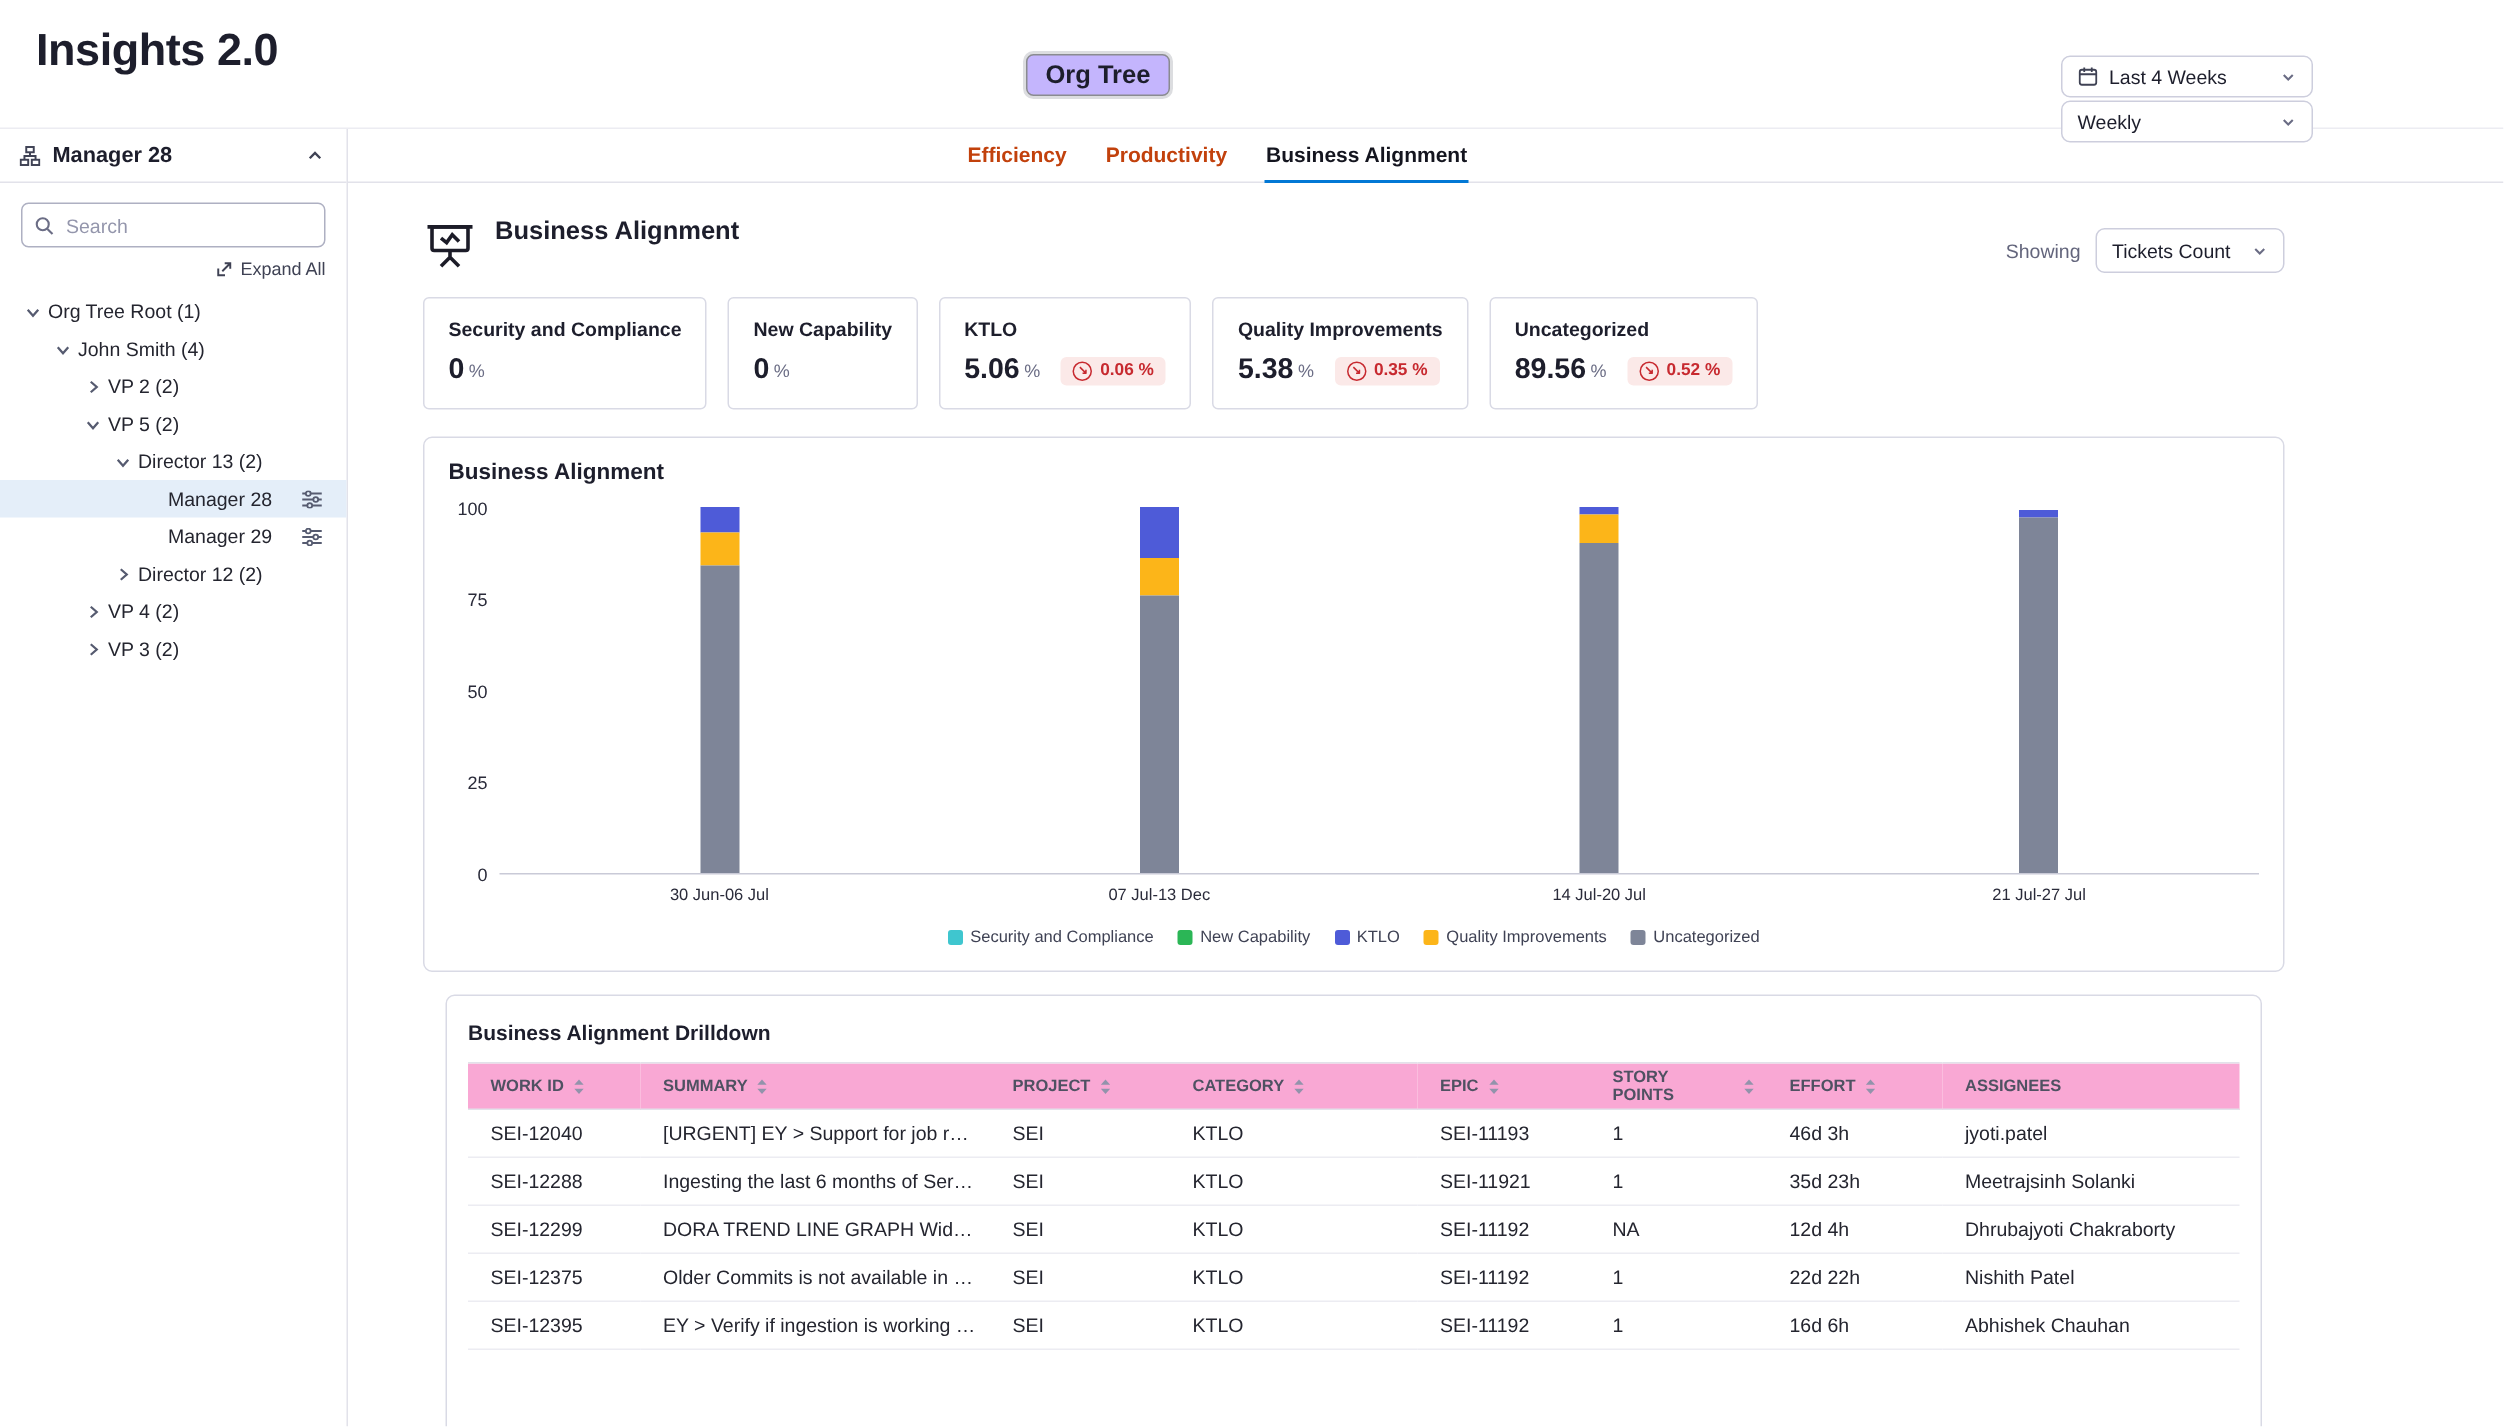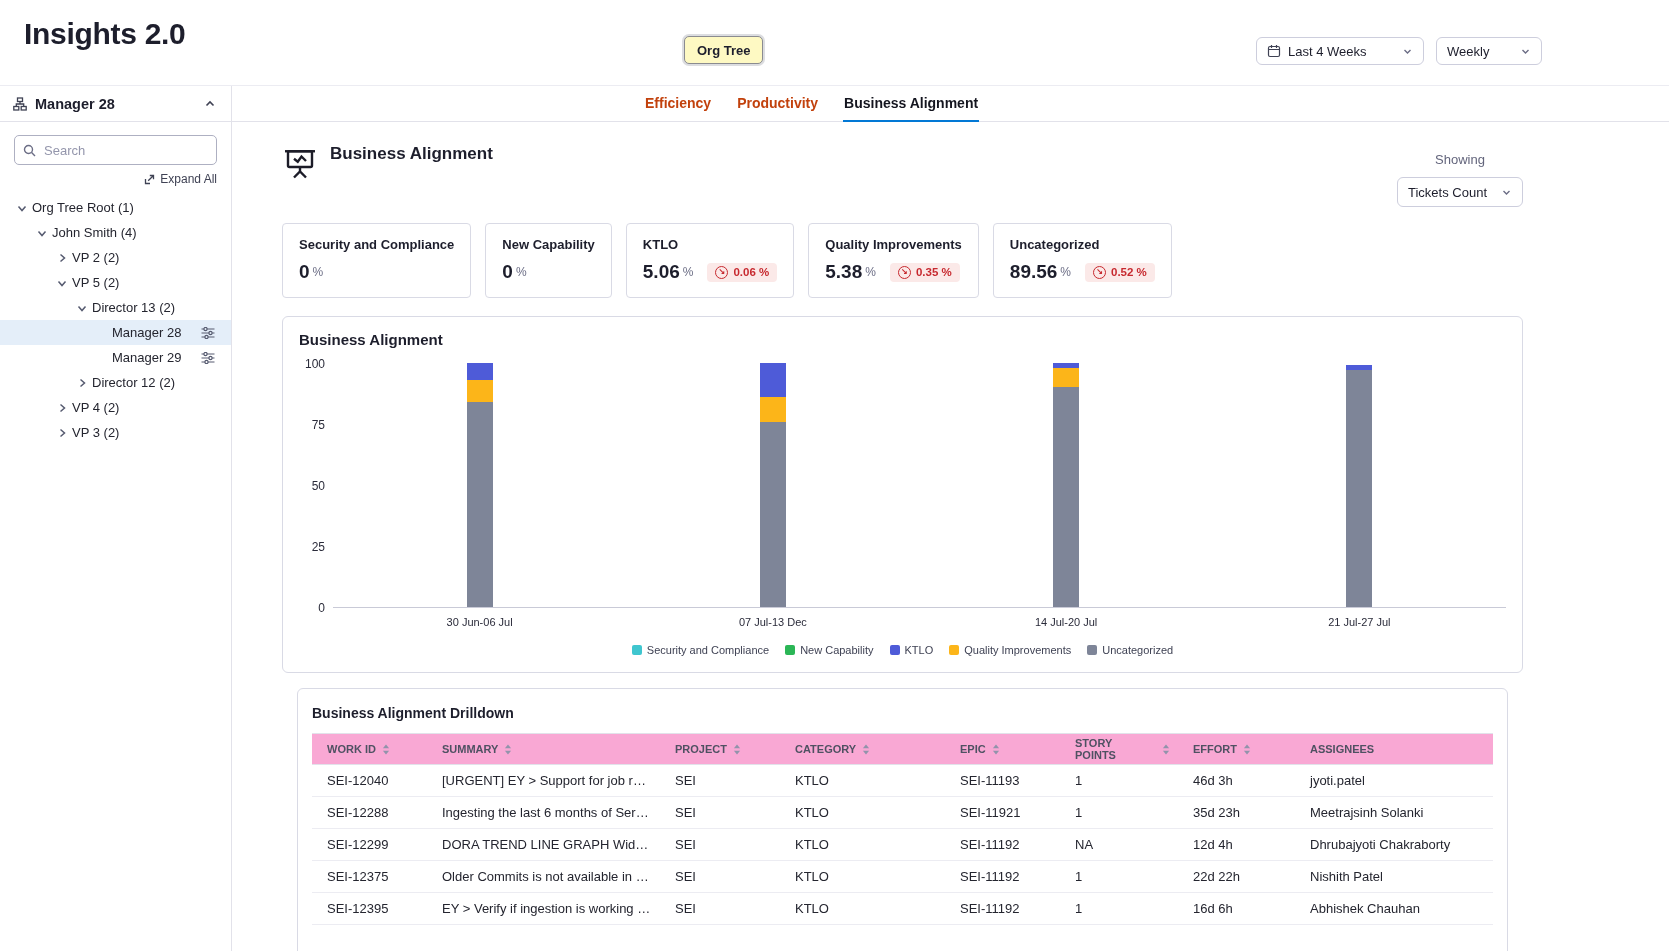--- a/index.html
+++ b/index.html
@@ -12,25 +12,25 @@
   svg { display:block; }
 
   
   .topbar { position:relative; height:85px; padding:10px 24px 0; }
   .breadcrumb { display:flex; align-items:center; gap:6px; font-size:12.5px; }
   .breadcrumb a { color:#0278D5; text-decoration:none; cursor:pointer; }
   .crumb-sep { display:flex; }
   .page-title { margin:7px 0 0; font-size:30px; font-weight:800; letter-spacing:-0.3px; }
   .orgtree-btn {
     position:absolute; left:684px; top:36px; height:28px; padding:0 12px;
-    background:#fef9c3; border:1px solid #8a8b90; box-shadow:0 0 0 2px #dcdde0;
-    border-radius:5px; font-size:13px; font-weight:600; color:#1D1E2C;
+    background:#c4b5fd; border:1px solid #8a8b90; box-shadow:0 0 0 2px #dcdde0;
+    border-radius:5px; font-size:17px; font-weight:600; color:#1D1E2C;
     font-family:inherit; cursor:pointer;
   }
-  .top-controls { position:absolute; right:127px; top:37px; display:flex; gap:12px; }
+  .top-controls { position:absolute; right:127px; top:37px; display:flex; gap:2px;flex-direction:column; }
   .dropdown {
     display:flex; align-items:center; gap:7px; height:28px; padding:0 10px;
     border:1px solid #CDCEDD; border-radius:6px; font-size:13px; color:#1D1E2C;
     background:#fff; cursor:pointer;
   }
   .dropdown .dd-chev { margin-left:auto; display:flex; }
   .dd-range { min-width:168px; }
   .dd-interval { min-width:106px; }
 
   
@@ -68,21 +68,21 @@
     font-family:inherit; cursor:pointer;font-weight:bold;
   }
   .tab.active { font-weight:700; color:#14151F; border-bottom-color:#0278D5; }
 
   .content { flex:1; overflow:hidden; padding:12px 146px 0 50px; }
 
   .section-head { display:flex; align-items:flex-start; gap:12px; margin-top:10px; }
   .section-icon { margin-top:2px; }
   .section-title { font-size:17px; font-weight:700; }
   .section-desc { font-size:13px; color:#63657C; margin-top:4px; }
-  .section-right { margin-left:auto; display:flex; align-items:center; gap:10px; padding-top:8px;flex-direction:column; }
+  .section-right { margin-left:auto; display:flex; align-items:center; gap:10px; padding-top:8px; }
   .showing-label { font-size:13px; color:#63657C; }
   .showing-dd { min-width:126px; height:30px; }
 
   
   .stat-row { display:flex; gap:14px; margin-top:16px; }
   .stat-card { border:1px solid #D9DAE5; border-radius:4px; padding:13px 16px 14px; background:#fff; }
   .stat-title { font-size:13px; font-weight:700; white-space:nowrap; }
   .stat-value-row { display:flex; align-items:center; margin-top:9px; }
   .stat-value { font-size:19px; font-weight:800; }
   .stat-unit { font-size:12px; color:#6B6D85; margin-left:3px; }

